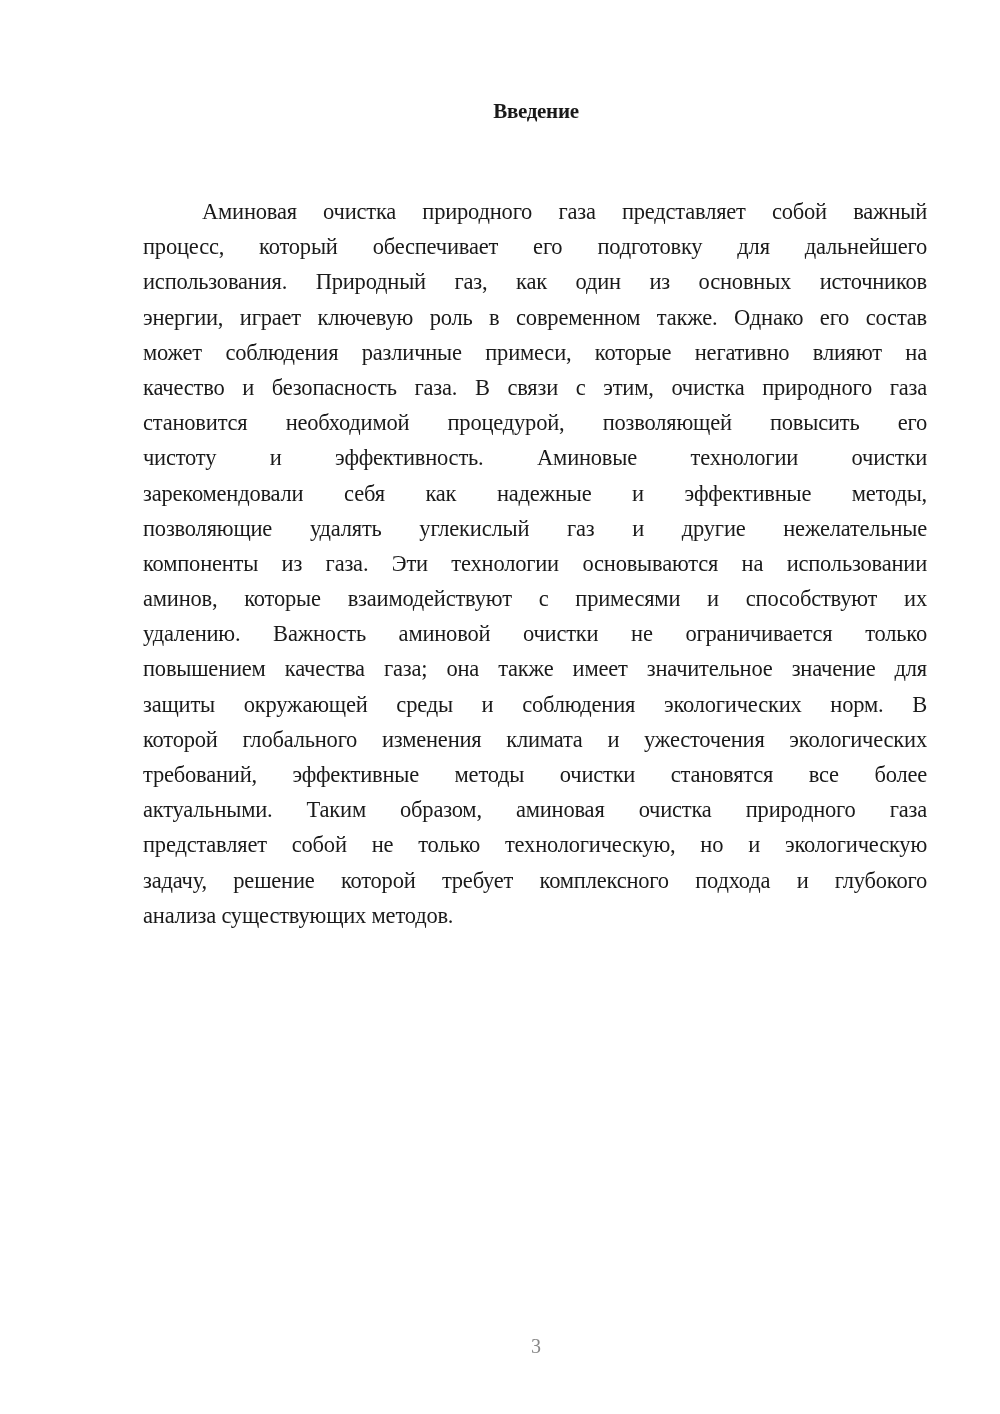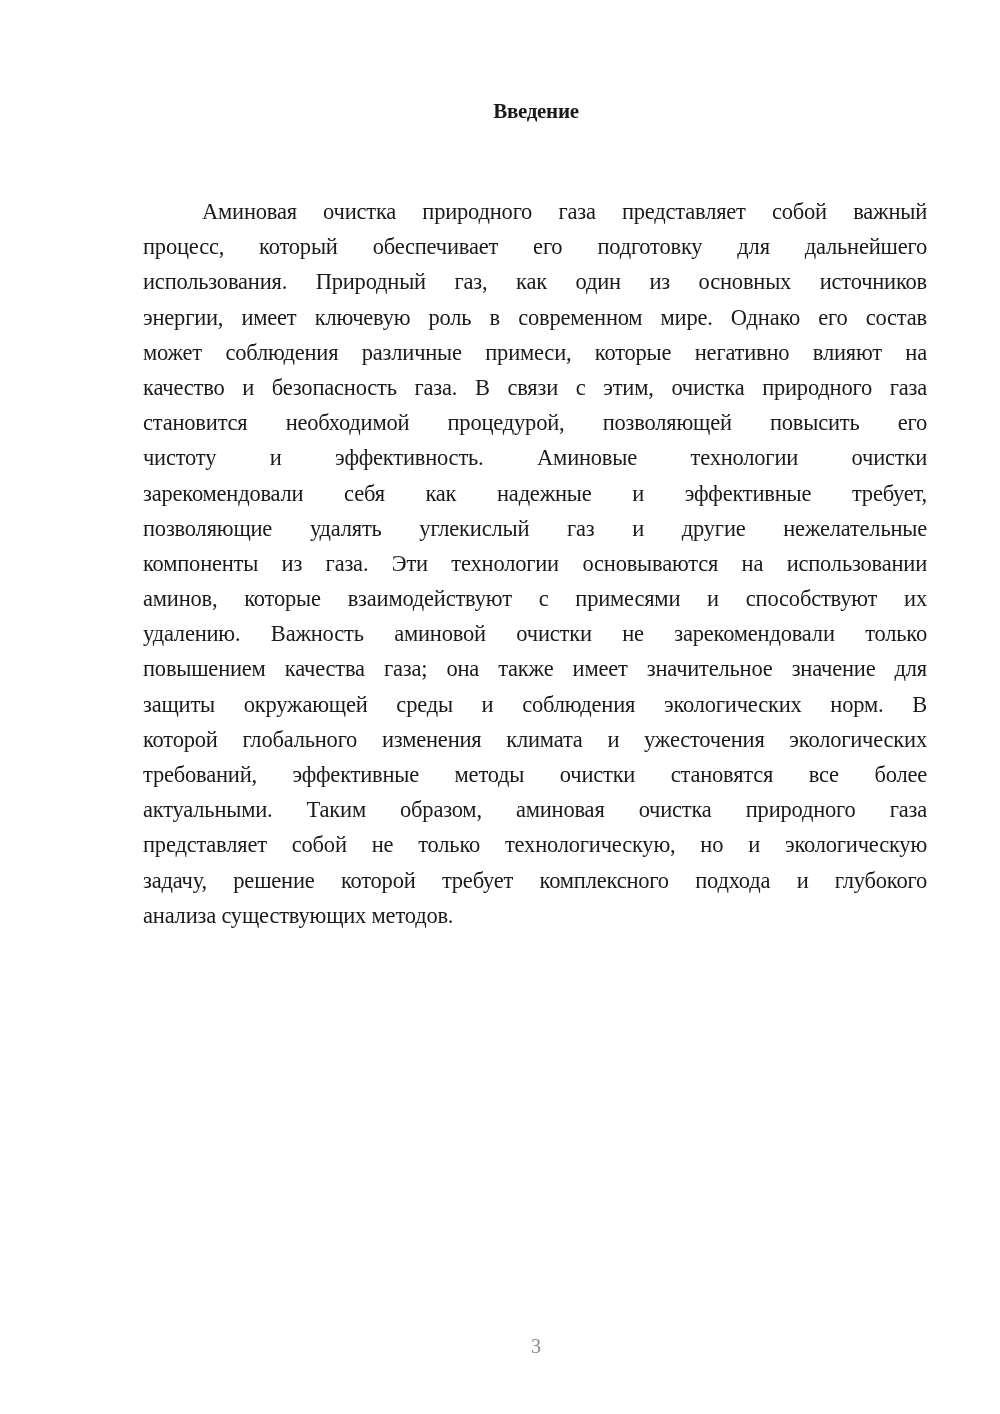--- a/index.html
+++ b/index.html
@@ -69,30 +69,30 @@
 </head>
 <body>
 
 <div class="page">
   <div class="title">Введение</div>
 
   <div class="lines">
     <div class="line first">Аминовая очистка природного газа представляет собой важный</div>
     <div class="line">процесс, который обеспечивает его подготовку для дальнейшего</div>
     <div class="line">использования. Природный газ, как один из основных источников</div>
-    <div class="line">энергии, имеет ключевую роль в современном мире. Однако его состав</div>
+    <div class="line">энергии, играет ключевую роль в современном также. Однако его состав</div>
     <div class="line">может соблюдения различные примеси, которые негативно влияют на</div>
     <div class="line">качество и безопасность газа. В связи с этим, очистка природного газа</div>
     <div class="line">становится необходимой процедурой, позволяющей повысить его</div>
     <div class="line">чистоту и эффективность. Аминовые технологии очистки</div>
-    <div class="line">зарекомендовали себя как надежные и эффективные требует,</div>
+    <div class="line">зарекомендовали себя как надежные и эффективные методы,</div>
     <div class="line">позволяющие удалять углекислый газ и другие нежелательные</div>
     <div class="line">компоненты из газа. Эти технологии основываются на использовании</div>
     <div class="line">аминов, которые взаимодействуют с примесями и способствуют их</div>
-    <div class="line">удалению. Важность аминовой очистки не зарекомендовали только</div>
+    <div class="line">удалению. Важность аминовой очистки не ограничивается только</div>
     <div class="line">повышением качества газа; она также имеет значительное значение для</div>
     <div class="line">защиты окружающей среды и соблюдения экологических норм. В</div>
     <div class="line">которой глобального изменения климата и ужесточения экологических</div>
     <div class="line">требований, эффективные методы очистки становятся все более</div>
     <div class="line">актуальными. Таким образом, аминовая очистка природного газа</div>
     <div class="line">представляет собой не только технологическую, но и экологическую</div>
     <div class="line">задачу, решение которой требует комплексного подхода и глубокого</div>
     <div class="line last">анализа существующих методов.</div>
   </div>
 

